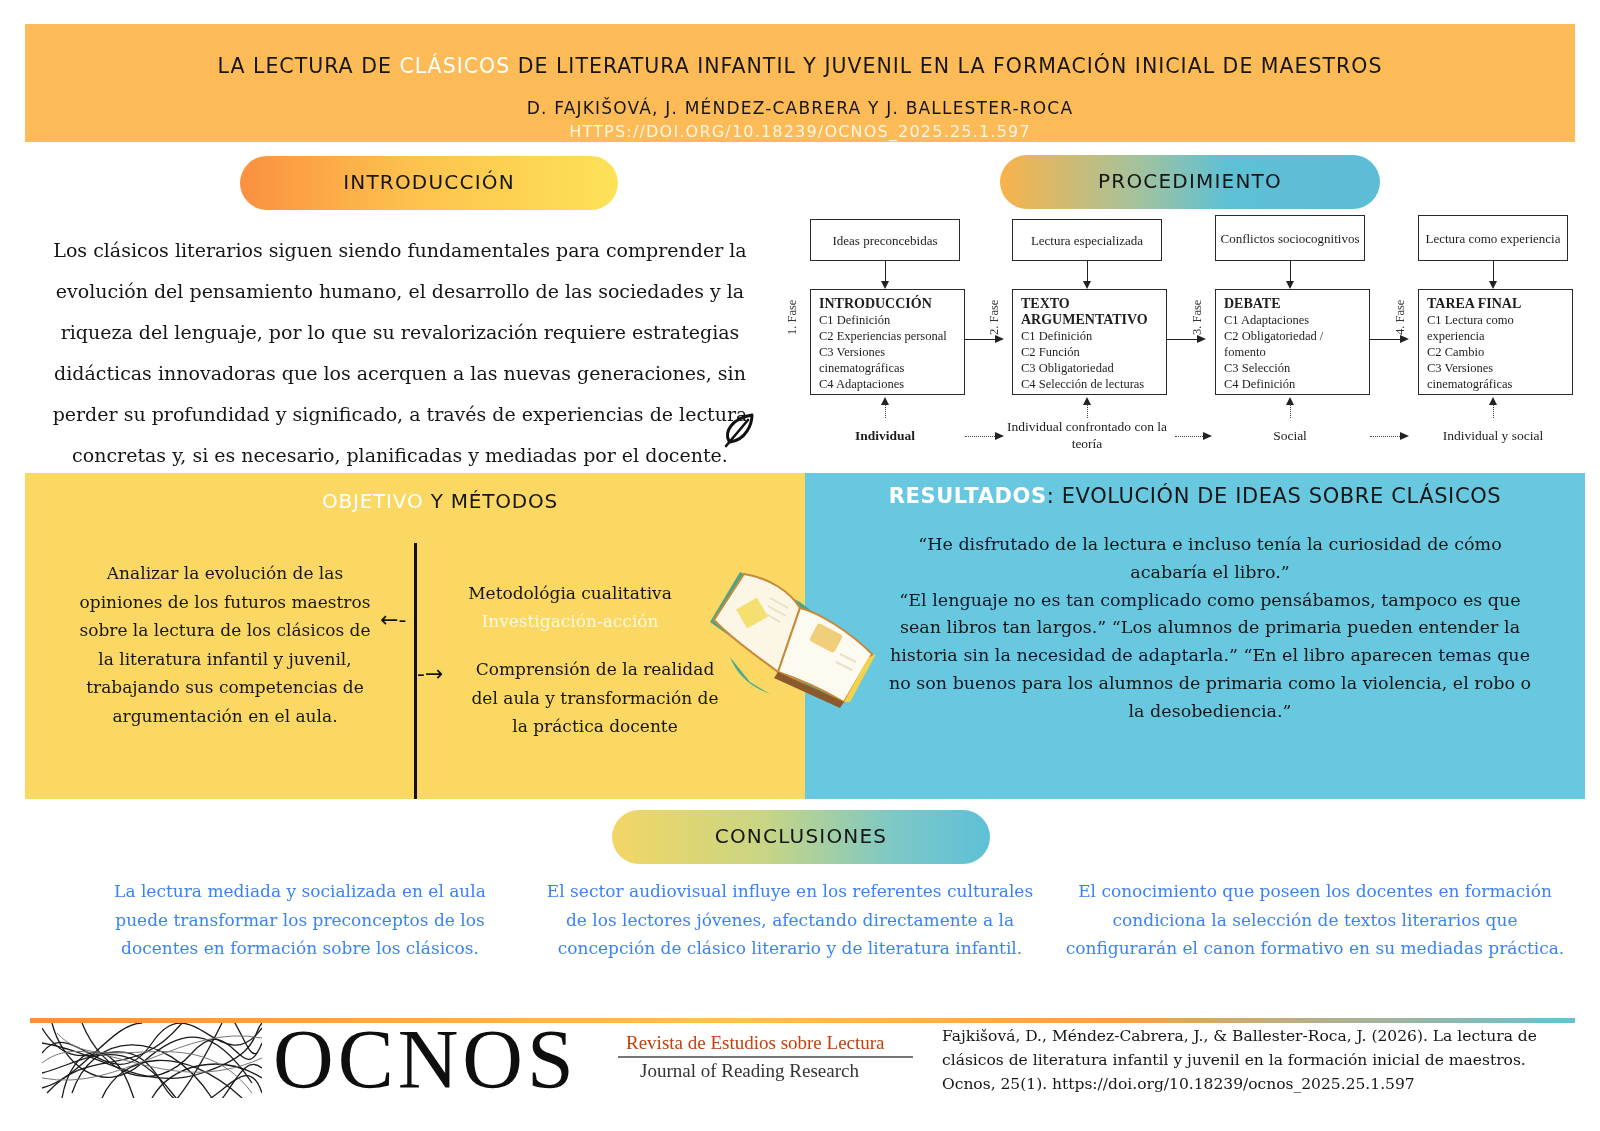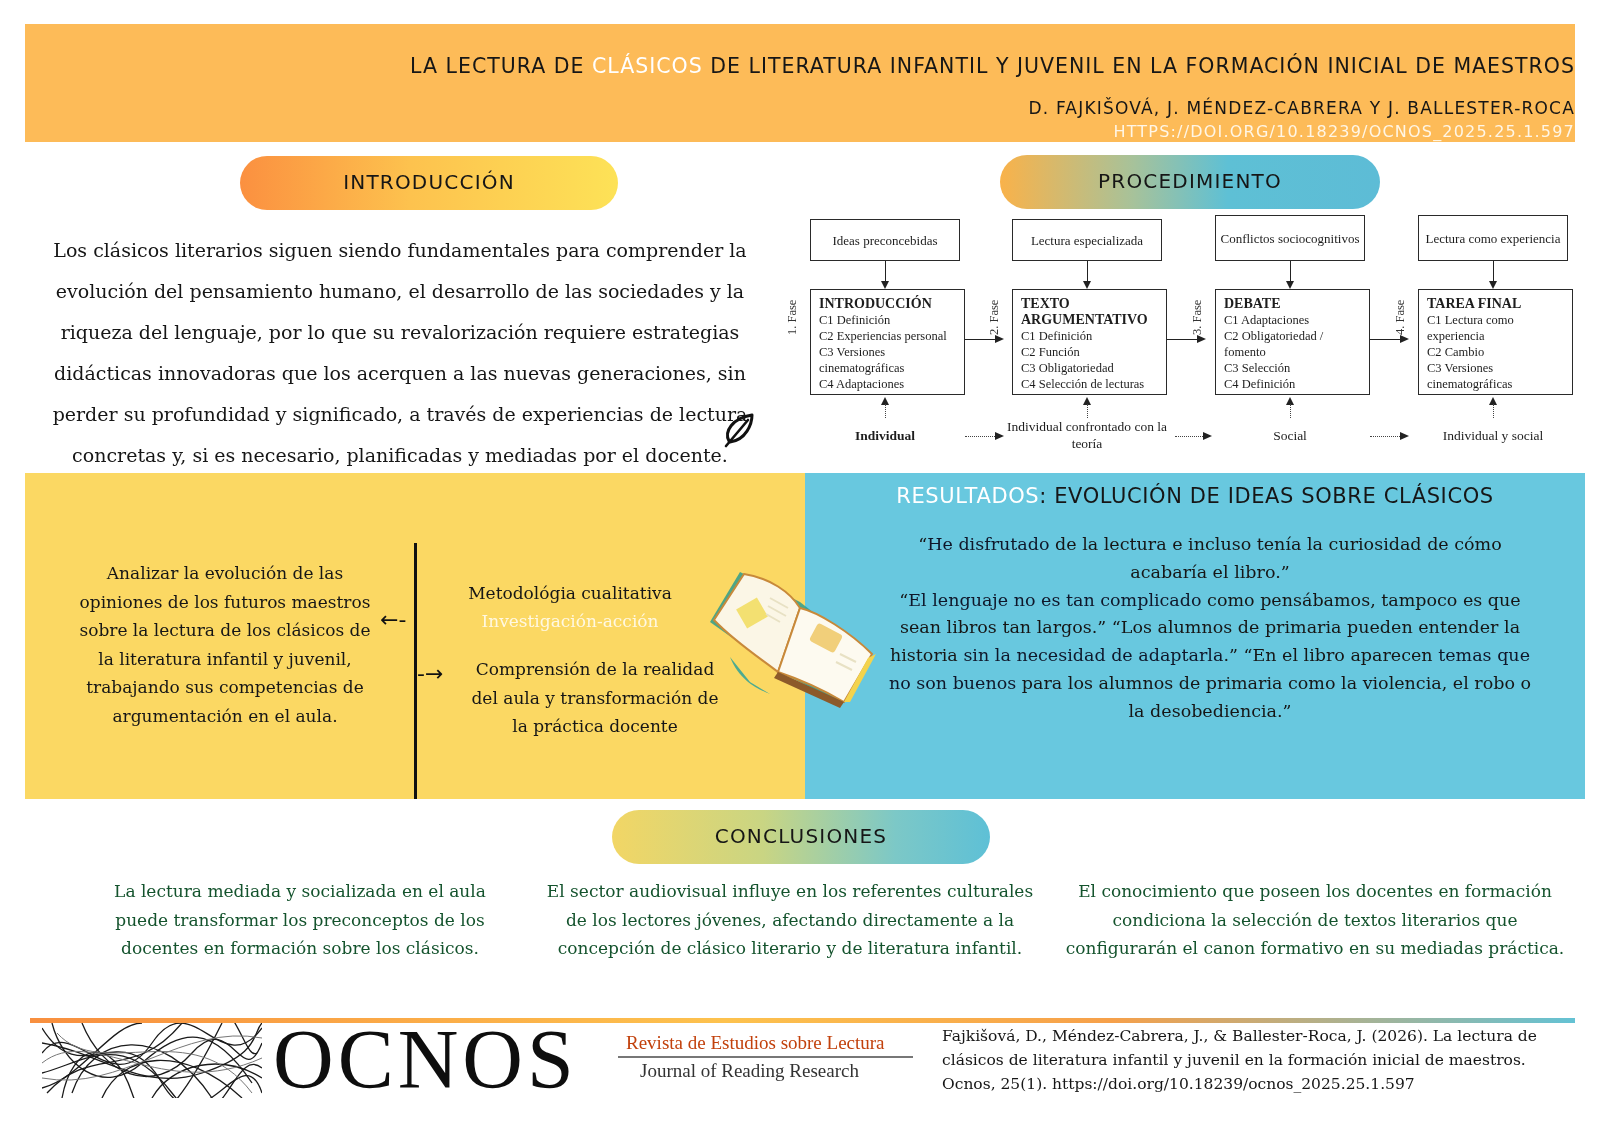--- a/index.html
+++ b/index.html
@@ -2,21 +2,21 @@
 <html><head>
 <meta charset="utf-8">
 <style>
   * { box-sizing: border-box; margin: 0; padding: 0; }
   html, body { width: 1600px; height: 1131px; background: #ffffff; overflow: hidden; }
   body { position: relative; font-family: "DejaVu Sans", sans-serif; color: #111; }
 
   .abs { position: absolute; }
 
   
-  #header { left: 25px; top: 24px; width: 1550px; height: 118px; background: #fdbb58; text-align: right; }
+  #header { left: 25px; top: 24px; width: 1550px; height: 118px; background: #fdbb58; text-align: center; }
   #title { position: absolute; left: 0; right: 0; top: 30px; font-size: 20.5px; letter-spacing: 1px; color: #161616; white-space: nowrap; }
   #authors { position: absolute; left: 0; right: 0; top: 74px; font-size: 17px; letter-spacing: 1.2px; color: #161616; }
   #doi { position: absolute; left: 0; right: 0; top: 98px; font-size: 16px; letter-spacing: 1.2px; color: #fff6e6; }
   .hl-white { color: #ffffff; }
 
   
   .pill { position: absolute; border-radius: 30px; text-align: center; font-size: 20px; letter-spacing: 1.2px; color: #161616; line-height: 52px; height: 54px; }
   #pill-intro { left: 240px; top: 156px; width: 378px; background: linear-gradient(90deg, #fb9040 0%, #fdc24e 45%, #fde257 100%); }
   #pill-proc { left: 1000px; top: 155px; width: 380px; background: linear-gradient(90deg, #f9b24a 0%, #a7c29a 35%, #5ec0d5 60%, #5dbcd6 100%); }
   #pill-concl { left: 612px; top: 810px; width: 378px; background: linear-gradient(90deg, #f2d665 0%, #c9d583 40%, #7cc8c7 75%, #5ec0d6 100%); }
@@ -48,29 +48,29 @@
   #divider { position: absolute; left: 389px; top: 70px; width: 3px; height: 256px; background: #111; }
   #arrow-left { position: absolute; left: 355px; top: 134px; font-size: 22px; color: #111; }
   #arrow-right { position: absolute; left: 392px; top: 188px; font-size: 22px; color: #111; }
   #meth1 { position: absolute; left: 420px; top: 106px; width: 250px; text-align: center; font-family: "DejaVu Serif", serif; font-size: 17px; line-height: 28px; color: #161616; }
   #meth1 .sub { color: #fff8e2; }
   #meth2 { position: absolute; left: 440px; top: 182px; width: 260px; text-align: center; font-family: "DejaVu Serif", serif; font-size: 17px; line-height: 28.5px; color: #161616; }
 
   
   #res-panel { left: 805px; top: 473px; width: 780px; height: 326px; background: #68c8df; }
   #res-title { position: absolute; left: 0; right: 0; top: 11px; text-align: center; font-size: 21px; letter-spacing: 0.6px; color: #161616; }
-  #res-title .hl { color: #ffffff; }
+  #res-title .hl { color: #ffffff; font-weight: bold; }
   #res-text { position: absolute; left: 80px; width: 650px; top: 58px; text-align: center; font-family: "DejaVu Serif", serif; font-size: 17.5px; line-height: 27.8px; color: #161616; }
   #res-text .hl { color: #0f172a; }
 
   
   #book { left: 700px; top: 562px; width: 190px; height: 150px; }
 
   
-  .concl { position: absolute; top: 877px; text-align: center; font-family: "DejaVu Serif", serif; font-size: 17px; line-height: 28.5px; color: #14532d; }
+  .concl { position: absolute; top: 877px; text-align: center; font-family: "DejaVu Serif", serif; font-size: 17px; line-height: 28.5px; color: #3b82f6; }
   #concl-1 { left: 110px; width: 380px; }
   #concl-2 { left: 545px; width: 490px; }
   #concl-3 { left: 1060px; width: 510px; }
 
   
   #footer-bar { left: 30px; top: 1018px; width: 1545px; height: 5px; background: linear-gradient(90deg, #f88f3f 0%, #fdc24e 45%, #f6a04a 70%, #64c2d4 100%); }
   #ocnos-mesh { left: 42px; top: 1023px; width: 220px; height: 75px; }
   #ocnos-word { left: 273px; top: 1018px; font-family: "Liberation Serif", serif; font-size: 84px; letter-spacing: 4px; color: #0e0e0e; line-height: 84px; }
   #journal-es { left: 626px; top: 1032px; font-family: "Liberation Serif", serif; font-size: 19px; color: #c2410c; }
   #journal-line { left: 618px; top: 1056px; width: 295px; height: 1.5px; background: #777; }
@@ -166,20 +166,21 @@
     <div>C1 Lectura como experiencia</div>
     <div>C2 Cambio</div>
     <div>C3 Versiones cinematográficas</div>
   </div>
   <div class="ah-up" style="left:699px;top:182px;"></div>
   <div class="vline-dot" style="left:703px;top:189px;height:14px;"></div>
   <div class="dbottom" style="left:618px;top:212px;width:170px;">Individual y social</div>
 </div>
 
 <div id="obj-panel" class="abs">
+  <div id="obj-title"><span class="hl-white">OBJETIVO</span><span> Y MÉTODOS</span></div>
   <div id="obj-text">Analizar la evolución de las opiniones de los futuros maestros sobre la lectura de los clásicos de la literatura infantil y juvenil, trabajando sus competencias de argumentación en el aula.</div>
   <div id="divider"></div>
   <div id="arrow-left">←-</div>
   <div id="arrow-right">-→</div>
   <div id="meth1">
     <div>Metodológia cualitativa</div>
     <div class="sub">Investigación-acción</div>
   </div>
   <div id="meth2">Comprensión de la realidad del aula y transformación de la práctica docente</div>
 </div>

